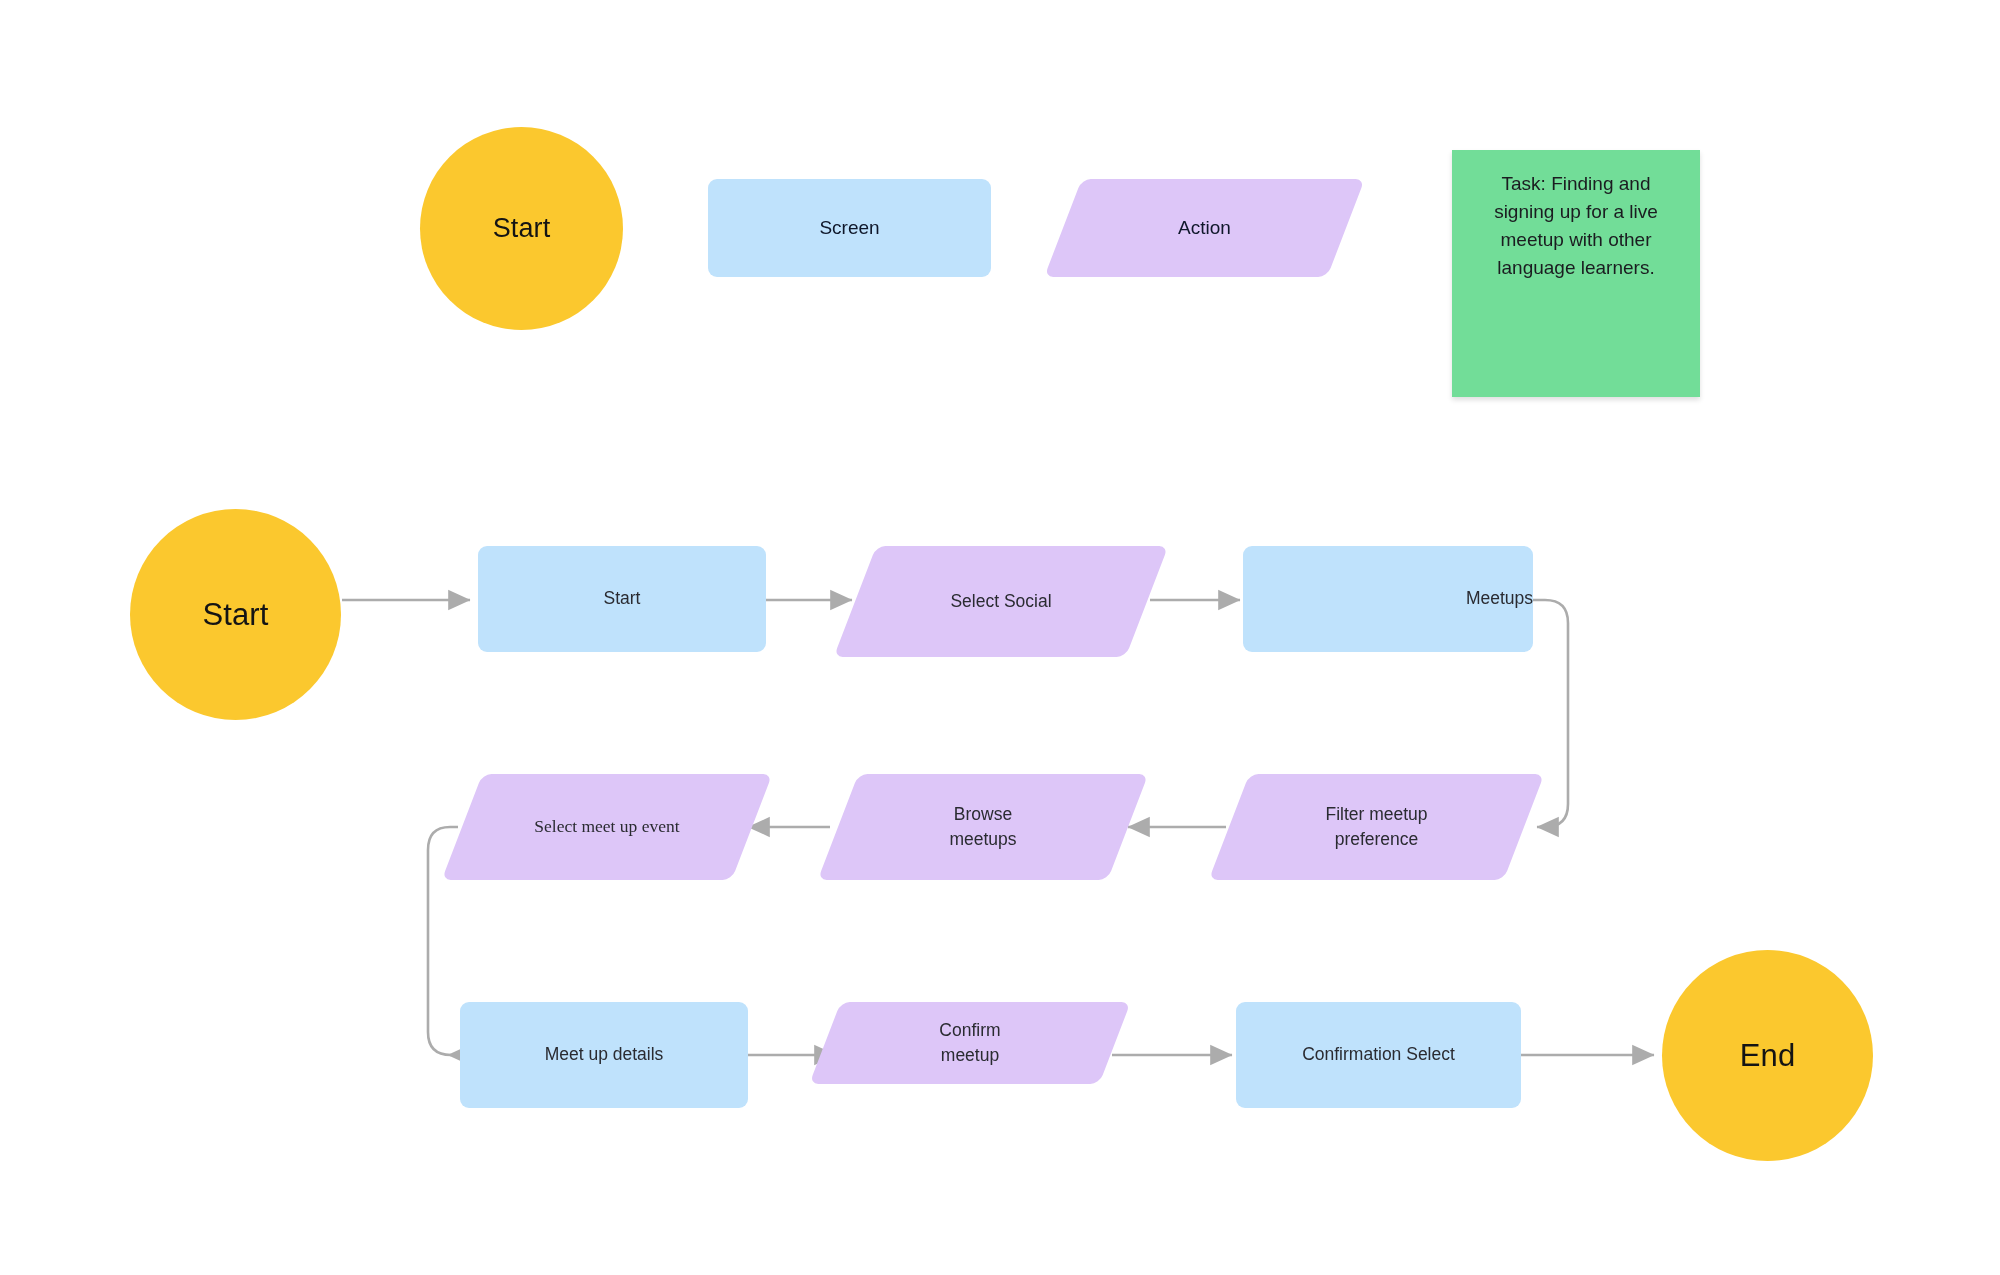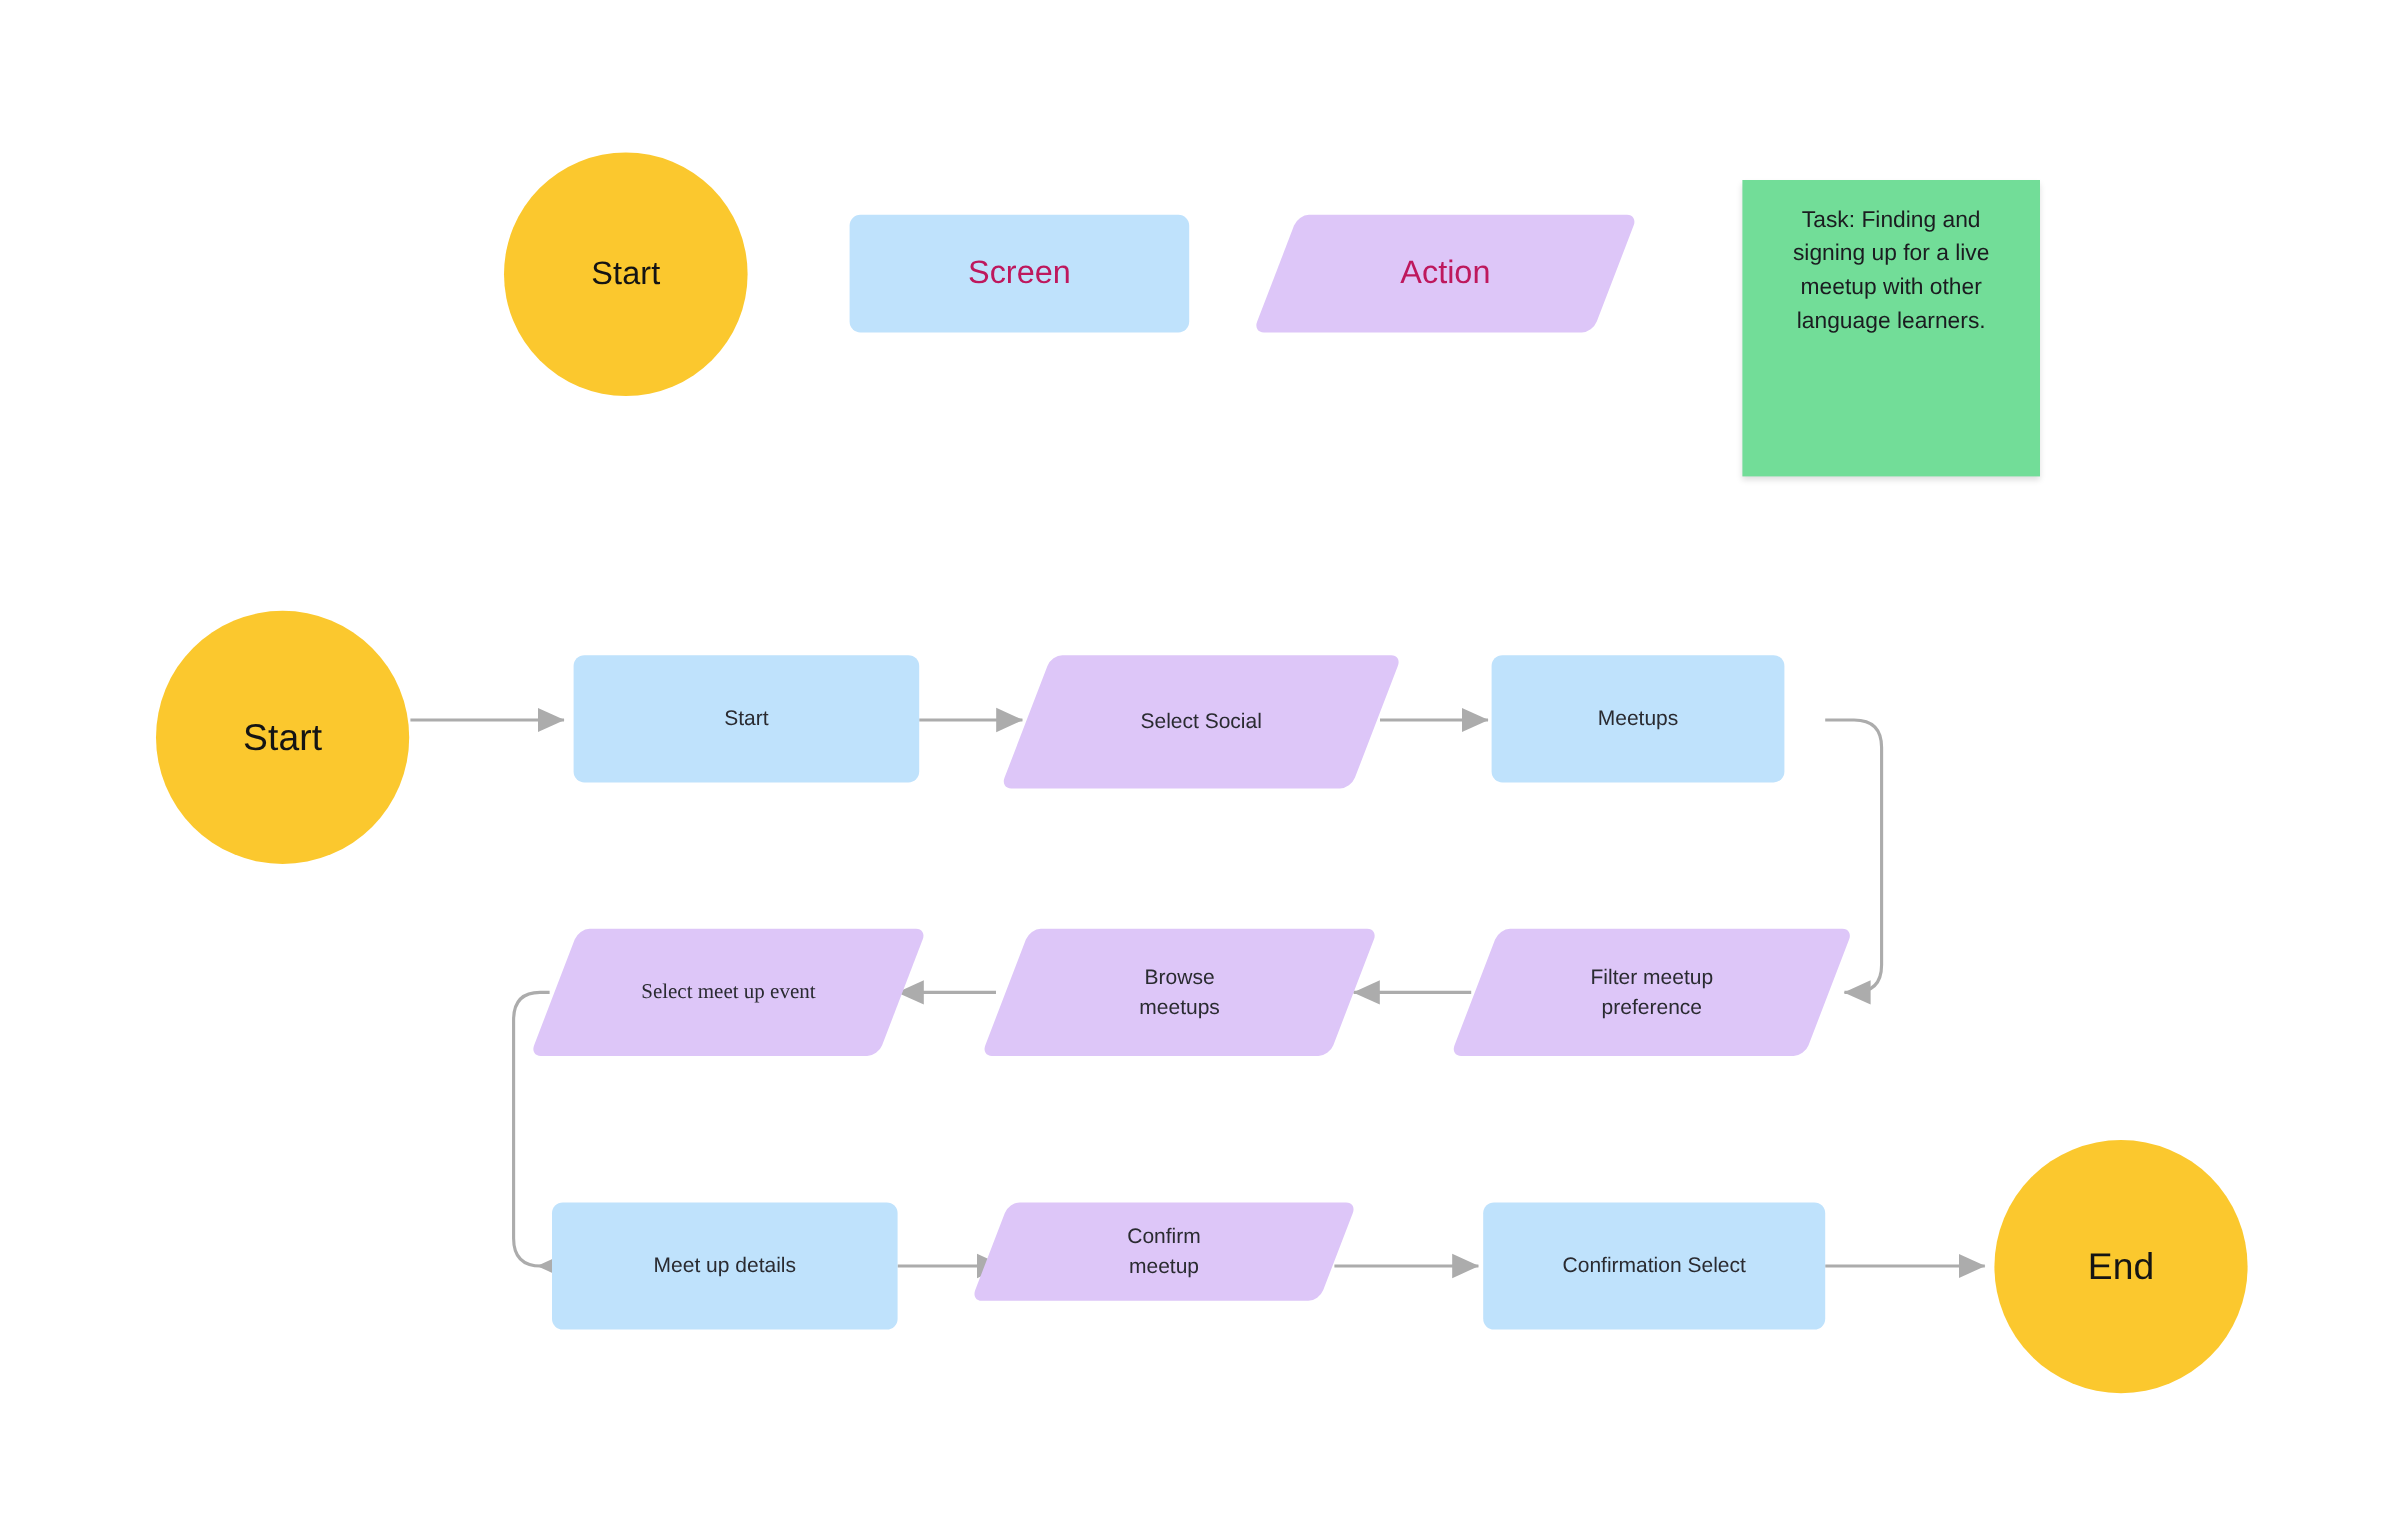--- a/index.html
+++ b/index.html
@@ -77,22 +77,22 @@
   .action .label {
     position: relative;
     z-index: 2;
     font-size: 17.5px;
     color: #2a2b31;
     line-height: 1.45;
   }
 
   
   .legend .label {
-    font-size: 27px;
-    color: #be185d;
+    font-size: 19px;
+    color: #0f172a;
   }
   .legend.circle .label {
     font-size: 27px;
     color: #141414;
   }
 
   
   .sticky {
     position: absolute;
     background: #72dd98;
@@ -171,21 +171,21 @@
 
   <div class="node screen" style="left:478px; top:546px; width:288px; height:106px;">
     <span class="label">Start</span>
   </div>
 
   <div class="node action" style="left:855px; top:546px; width:292px; height:111px;">
     <span class="skewbg"></span>
     <span class="label">Select Social</span>
   </div>
 
-  <div class="node screen" style="left:1243px; top:546px; width:244px; height:106px;">
+  <div class="node screen" style="left:1243px; top:546px; width:290px; height:106px;justify-content:flex-end;">
     <span class="label">Meetups</span>
   </div>
 
   <div class="node action" style="left:462px; top:774px; width:290px; height:106px;">
     <span class="skewbg"></span>
     <span class="label" style="max-width:160px;font-family:Liberation Serif, serif;">Select meet up event</span>
   </div>
 
   <div class="node action" style="left:838px; top:774px; width:290px; height:106px;">
     <span class="skewbg"></span>

